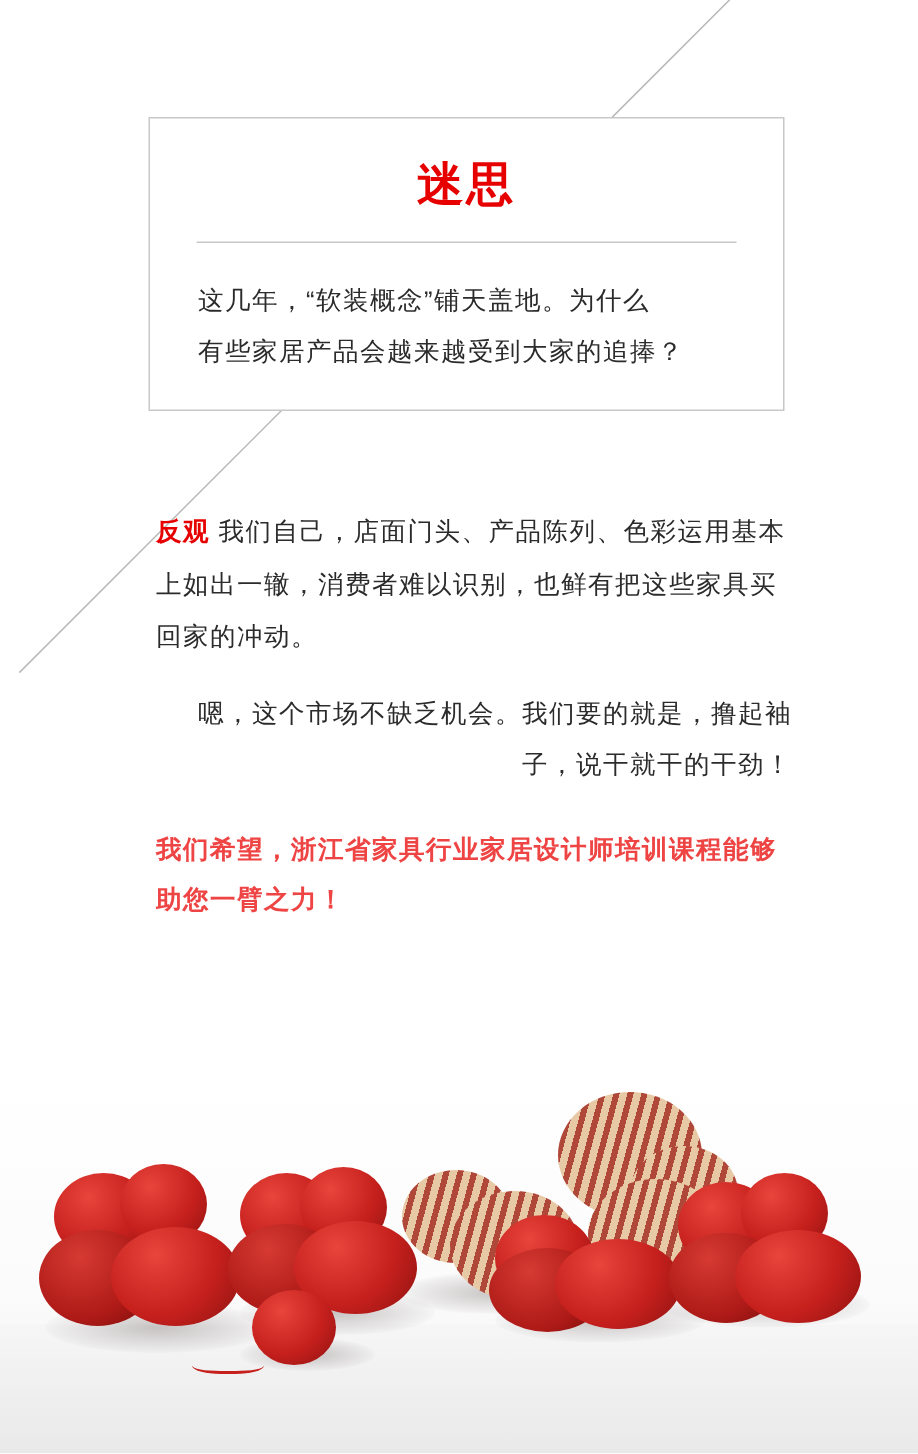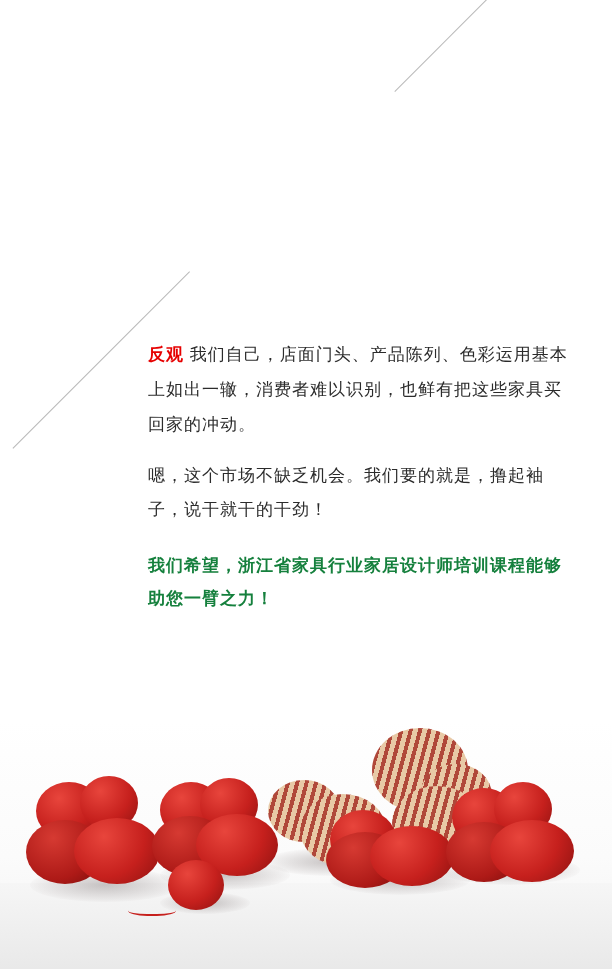--- a/index.html
+++ b/index.html
@@ -76,41 +76,39 @@
     letter-spacing: 1px;
     text-align: left;
   }
 
   
   .content {
     position: absolute;
     left: 104px;
     top: 338px;
     width: 424px;
-    margin-left: 44px;
   }
   .para {
     color: #2b2b2b;
     font-size: 17px;
     line-height: 2.05;
     letter-spacing: 1px;
     margin: 0 0 16px 0;
   }
-  .para.tight { margin-bottom: 4px; }
+  .para.tight { margin-bottom: 4px; text-align: right; }
   .hl-red {
     color: #e60000;
     font-weight: bold;
   }
   .para.red-block {
-    color: #15803d;
+    color: #ef4444;
     font-weight: bold;
     margin-top: 22px;
     margin-bottom: 0;
     line-height: 1.95;
-    font-family: Liberation Mono, monospace;
   }
 
   
   .photo {
     position: absolute;
     left: 0;
     top: 720px;
     width: 612px;
     height: 249px;
     background: linear-gradient(#ffffff 0%, #fbfbfb 55%, #f2f2f2 100%);
@@ -152,20 +150,26 @@
   }
 </style>
 </head>
 <body>
 
 <div class="page">
 
   <div class="diag diag-top"></div>
   <div class="diag diag-bottom"></div>
 
+  <div class="quote-box">
+    <div class="quote-title">迷思</div>
+    <div class="quote-rule"></div>
+    <div class="quote-body">这几年，“软装概念”铺天盖地。为什么</div>
+    <div class="quote-body" style="margin-top:0">有些家居产品会越来越受到大家的追捧？</div>
+  </div>
 
   <div class="content">
     <p class="para"><span class="hl-red">反观</span><span> 我们自己，店面门头、产品陈列、色彩运用基本上如出一辙，消费者难以识别，也鲜有把这些家具买回家的冲动。</span></p>
     <p class="para tight">嗯，这个市场不缺乏机会。我们要的就是，撸起袖子，说干就干的干劲！</p>
     <p class="para red-block">我们希望，浙江省家具行业家居设计师培训课程能够助您一臂之力！</p>
   </div>
 
   <div class="photo">
     <div class="floor"></div>
 

